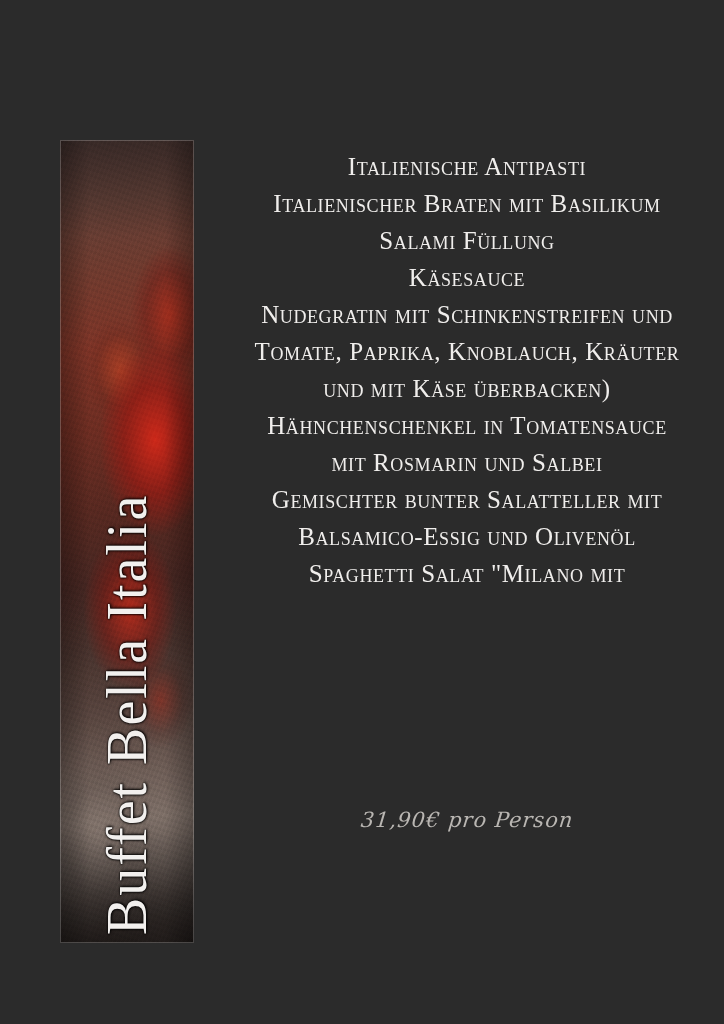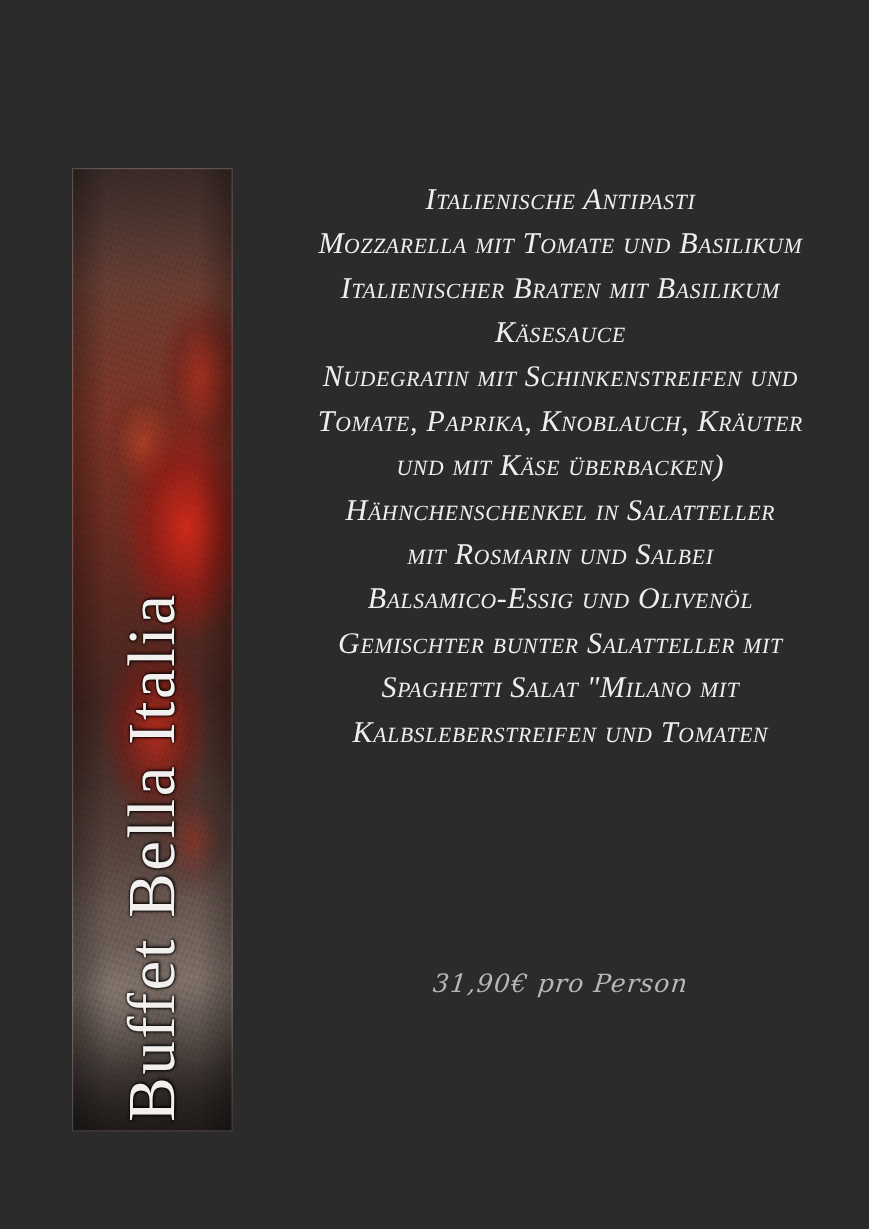--- a/index.html
+++ b/index.html
@@ -123,21 +123,20 @@
     text-align: center;
   }
   .menu-line {
     font-family: "Liberation Serif", serif;
     font-variant: small-caps;
     font-size: 25px;
     line-height: 37px;
     color: #f0eeec;
     letter-spacing: 0.6px;
     white-space: nowrap;
-    font-style: italic;
   }
 
   .price {
     position: absolute;
     left: 232px;
     top: 808px;
     width: 470px;
     text-align: center;
   }
   .price span {
@@ -160,31 +159,30 @@
     <div class="banner-grain"></div>
     <div class="banner-vignette"></div>
     <div class="banner-border"></div>
     <div class="banner-title">
       <span>Buffet Bella Italia</span>
     </div>
   </div>
 
   <div class="menu">
     <div class="menu-line">Italienische Antipasti</div>
-    <div class="menu-line">Mozzarella mit Tomate und Basilikum</div>
     <div class="menu-line">Italienischer Braten mit Basilikum</div>
+    <div class="menu-line">Salami Füllung</div>
     <div class="menu-line">Käsesauce</div>
     <div class="menu-line">Nudegratin mit Schinkenstreifen und</div>
     <div class="menu-line">Tomate, Paprika, Knoblauch, Kräuter</div>
     <div class="menu-line">und mit Käse überbacken)</div>
-    <div class="menu-line">Hähnchenschenkel in Salatteller</div>
+    <div class="menu-line">Hähnchenschenkel in Tomatensauce</div>
     <div class="menu-line">mit Rosmarin und Salbei</div>
+    <div class="menu-line">Gemischter bunter Salatteller mit</div>
     <div class="menu-line">Balsamico-Essig und Olivenöl</div>
-    <div class="menu-line">Gemischter bunter Salatteller mit</div>
     <div class="menu-line">Spaghetti Salat "Milano mit</div>
-    <div class="menu-line">Kalbsleberstreifen und Tomaten</div>
   </div>
 
   <div class="price">
     <span>31,90€ pro Person</span>
   </div>
 
 </div>
 
 </body></html>

